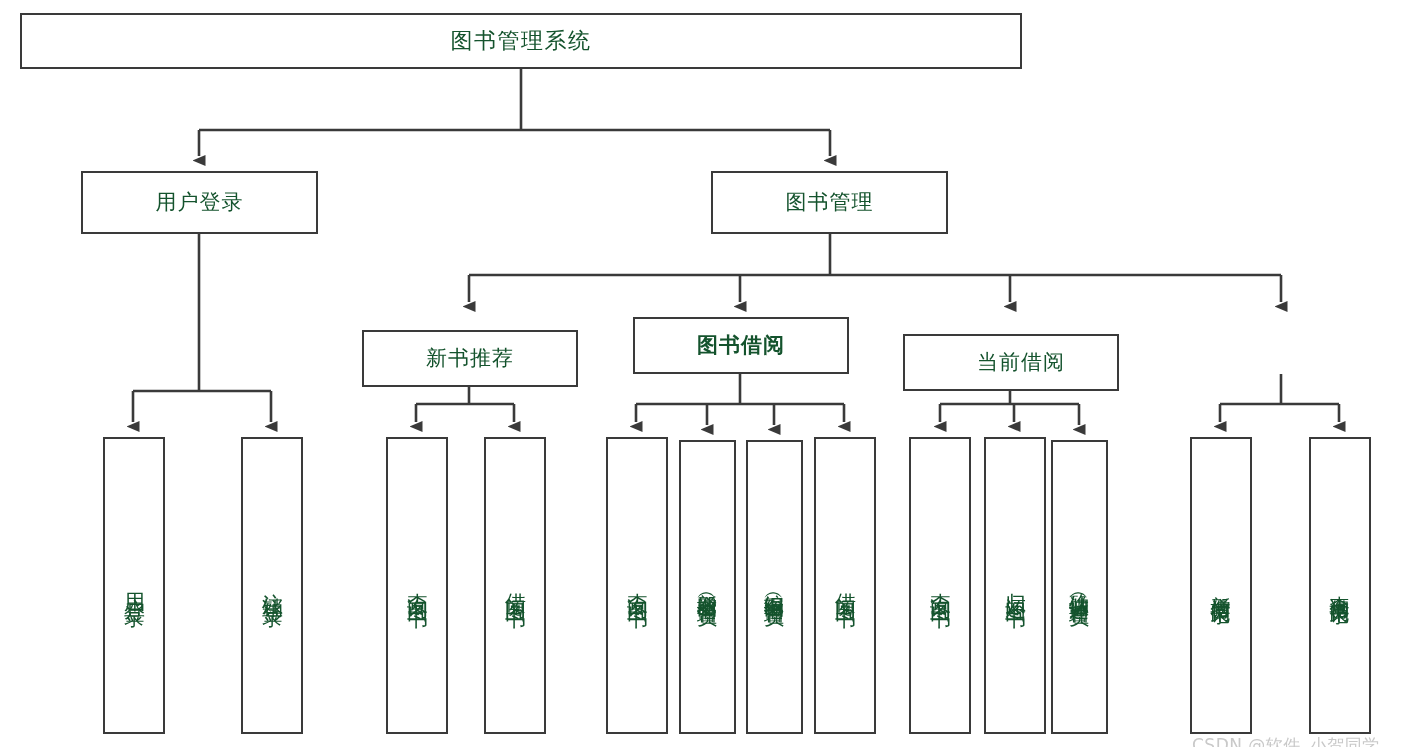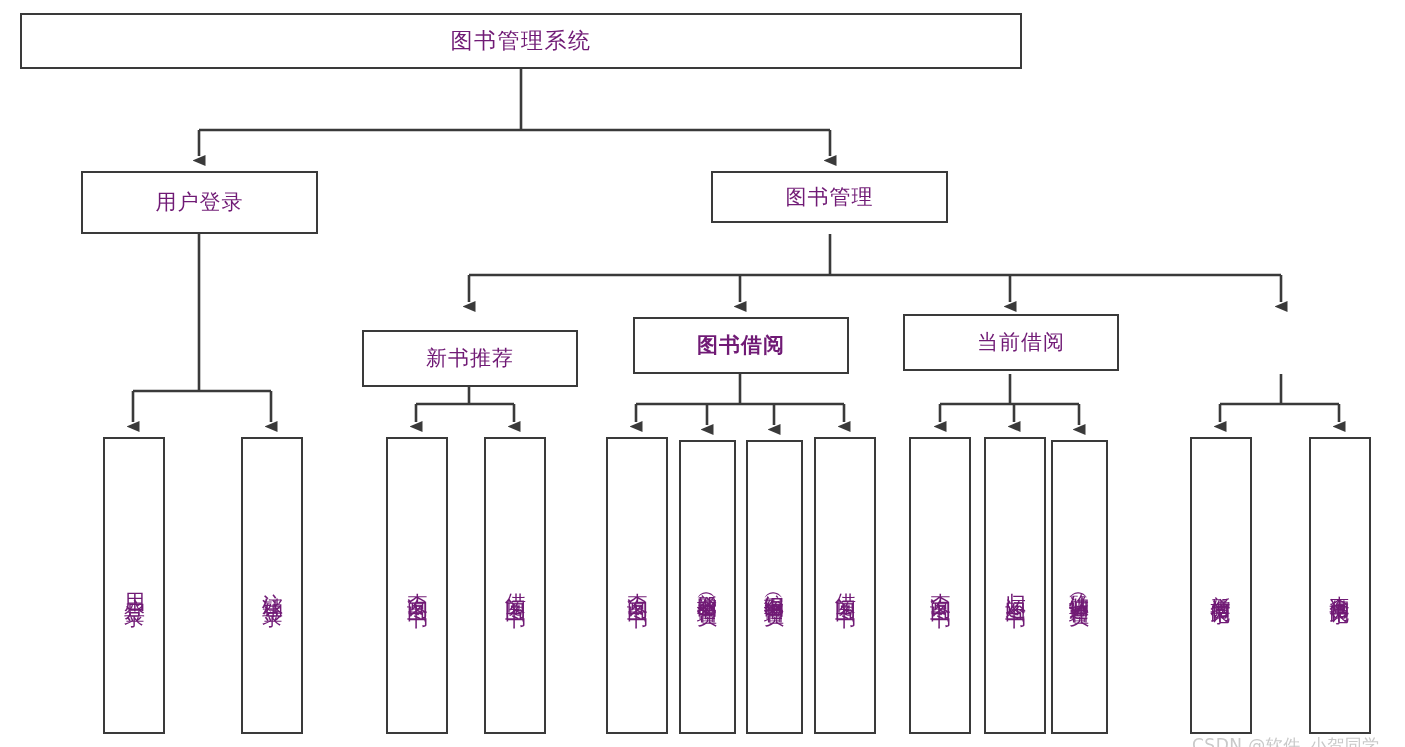--- a/index.html
+++ b/index.html
@@ -22,21 +22,21 @@
     pointer-events:none;
   }
   .node{
     position:absolute;
     box-sizing:border-box;
     border:2.5px solid #3a3a3a;
     background:#ffffff;
     display:flex;
     align-items:center;
     justify-content:center;
-    color:#701a75;
+    color:#14532d;
   }
   .node .label{
     display:block;
     text-align:center;
     line-height:1.18;
     white-space:nowrap;
   }
   
   .node.h .label{
     font-size:21px;
@@ -125,31 +125,31 @@
     </g>
   </svg>
 
   <div class="node h root" style="left:20px;top:13px;width:1002px;height:56px;">
     <span class="label">图书管理系统</span>
   </div>
 
   <div class="node h" style="left:81px;top:171px;width:237px;height:63px;">
     <span class="label">用户登录</span>
   </div>
-  <div class="node h" style="left:711px;top:171px;width:237px;height:52px;">
+  <div class="node h" style="left:711px;top:171px;width:237px;height:63px;">
     <span class="label">图书管理</span>
   </div>
 
   <div class="node h" style="left:362px;top:317px;width:216px;height:57px;margin-top:13px;">
     <span class="label">新书推荐</span>
   </div>
   <div class="node h" style="left:633px;top:317px;width:216px;height:57px;font-weight:bold;">
     <span class="label">图书借阅</span>
   </div>
-  <div class="node h" style="left:903px;top:314px;width:216px;height:57px;padding-left:20px;">
+  <div class="node h" style="left:903px;top:334px;width:216px;height:57px;padding-left:20px;">
     <span class="label">当前借阅</span>
   </div>
 
   <div class="node v" style="left:103px;top:437px;width:62px;height:297px;">
     <span class="label">用户登录</span>
   </div>
   <div class="node v" style="left:241px;top:437px;width:62px;height:297px;">
     <span class="label">注销登录</span>
   </div>
 

